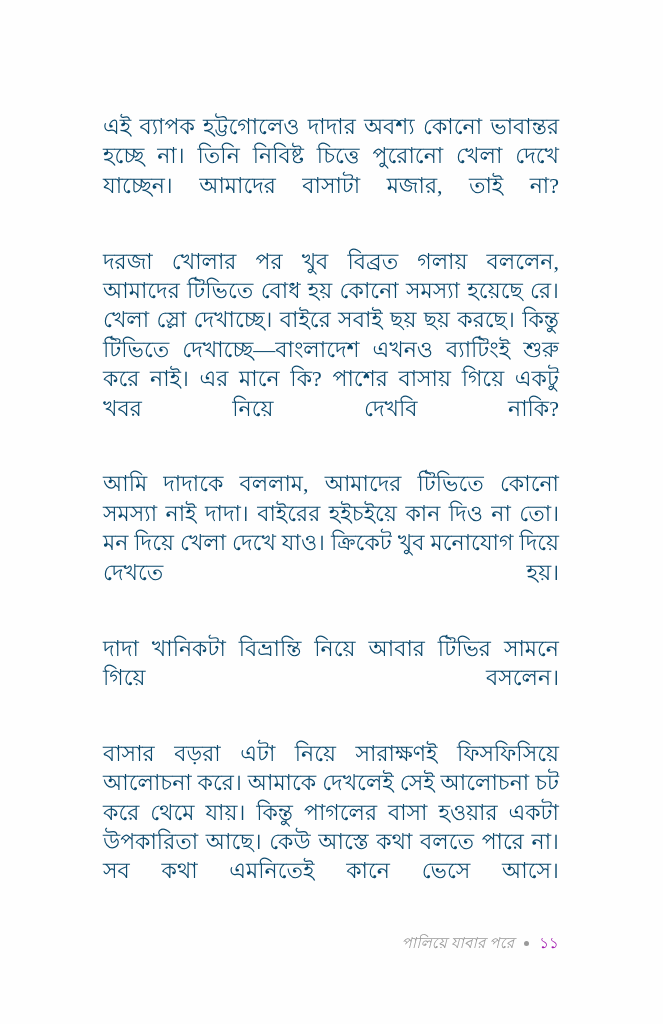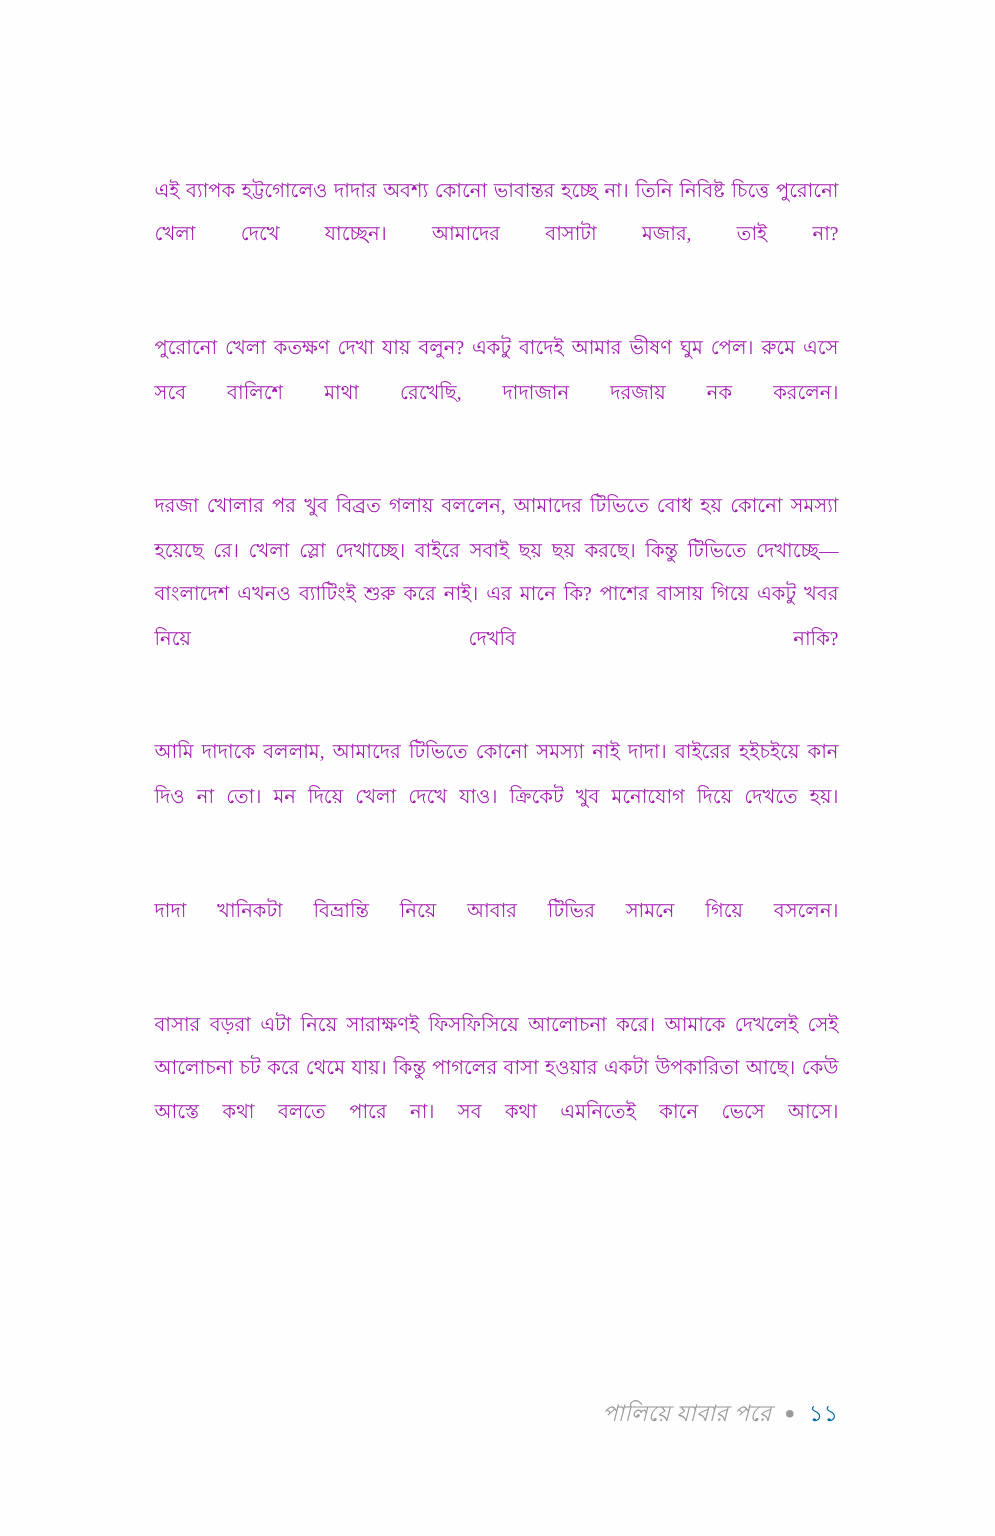--- a/index.html
+++ b/index.html
@@ -26,23 +26,23 @@
 
   .text-column {
     position: absolute;
     left: 103px;
     top: 112px;
     width: 456px;
   }
 
   .para {
     margin: 0 0 17px 0;
-    font-size: 13px;
+    font-size: 22px;
     line-height: 29.4px;
-    color: #a21caf;
+    color: #0c4a6e;
     text-align: justify;
     text-justify: inter-word;
     word-spacing: 0.02em;
     -webkit-font-smoothing: antialiased;
   }
 
   
   .para, .footer-inner {
     font-family: "Liberation Serif", "DejaVu Serif", "DejaVu Sans", serif;
   }
@@ -80,30 +80,29 @@
   .footer-bullet {
     display: inline-block;
     width: 5px;
     height: 5px;
     border-radius: 50%;
     background: #9a9a9a;
     vertical-align: middle;
     margin: 0 6px 2px 6px;
   }
 
-  .footer-pagenum { color: #0369a1; }
+  .footer-pagenum { color: #a21caf; }
 </style>
 </head>
 <body>
 
 <div class="page">
 
   <div class="text-column">
     <p class="para">এই ব্যাপক হট্টগোলেও দাদার অবশ্য কোনো ভাবান্তর হচ্ছে না। তিনি নিবিষ্ট চিত্তে পুরোনো খেলা দেখে যাচ্ছেন। আমাদের বাসাটা মজার, তাই না?</p>
-    <p class="para">পুরোনো খেলা কতক্ষণ দেখা যায় বলুন? একটু বাদেই আমার ভীষণ ঘুম পেল। রুমে এসে সবে বালিশে মাথা রেখেছি, দাদাজান দরজায় নক করলেন।</p>
     <p class="para">দরজা খোলার পর খুব বিব্রত গলায় বললেন, আমাদের টিভিতে বোধ হয় কোনো সমস্যা হয়েছে রে। খেলা স্লো দেখাচ্ছে। বাইরে সবাই ছয় ছয় করছে। কিন্তু টিভিতে দেখাচ্ছে—বাংলাদেশ এখনও ব্যাটিংই শুরু করে নাই। এর মানে কি? পাশের বাসায় গিয়ে একটু খবর নিয়ে দেখবি নাকি?</p>
     <p class="para">আমি দাদাকে বললাম, আমাদের টিভিতে কোনো সমস্যা নাই দাদা। বাইরের হইচইয়ে কান দিও না তো। মন দিয়ে খেলা দেখে যাও। ক্রিকেট খুব মনোযোগ দিয়ে দেখতে হয়।</p>
     <p class="para">দাদা খানিকটা বিভ্রান্তি নিয়ে আবার টিভির সামনে গিয়ে বসলেন।</p>
     <p class="para">বাসার বড়রা এটা নিয়ে সারাক্ষণই ফিসফিসিয়ে আলোচনা করে। আমাকে দেখলেই সেই আলোচনা চট করে থেমে যায়। কিন্তু পাগলের বাসা হওয়ার একটা উপকারিতা আছে। কেউ আস্তে কথা বলতে পারে না। সব কথা এমনিতেই কানে ভেসে আসে।</p>
 
   </div>
 
   <div class="footer">
     <span class="footer-inner">
       <span class="footer-title">পালিয়ে যাবার পরে</span>

